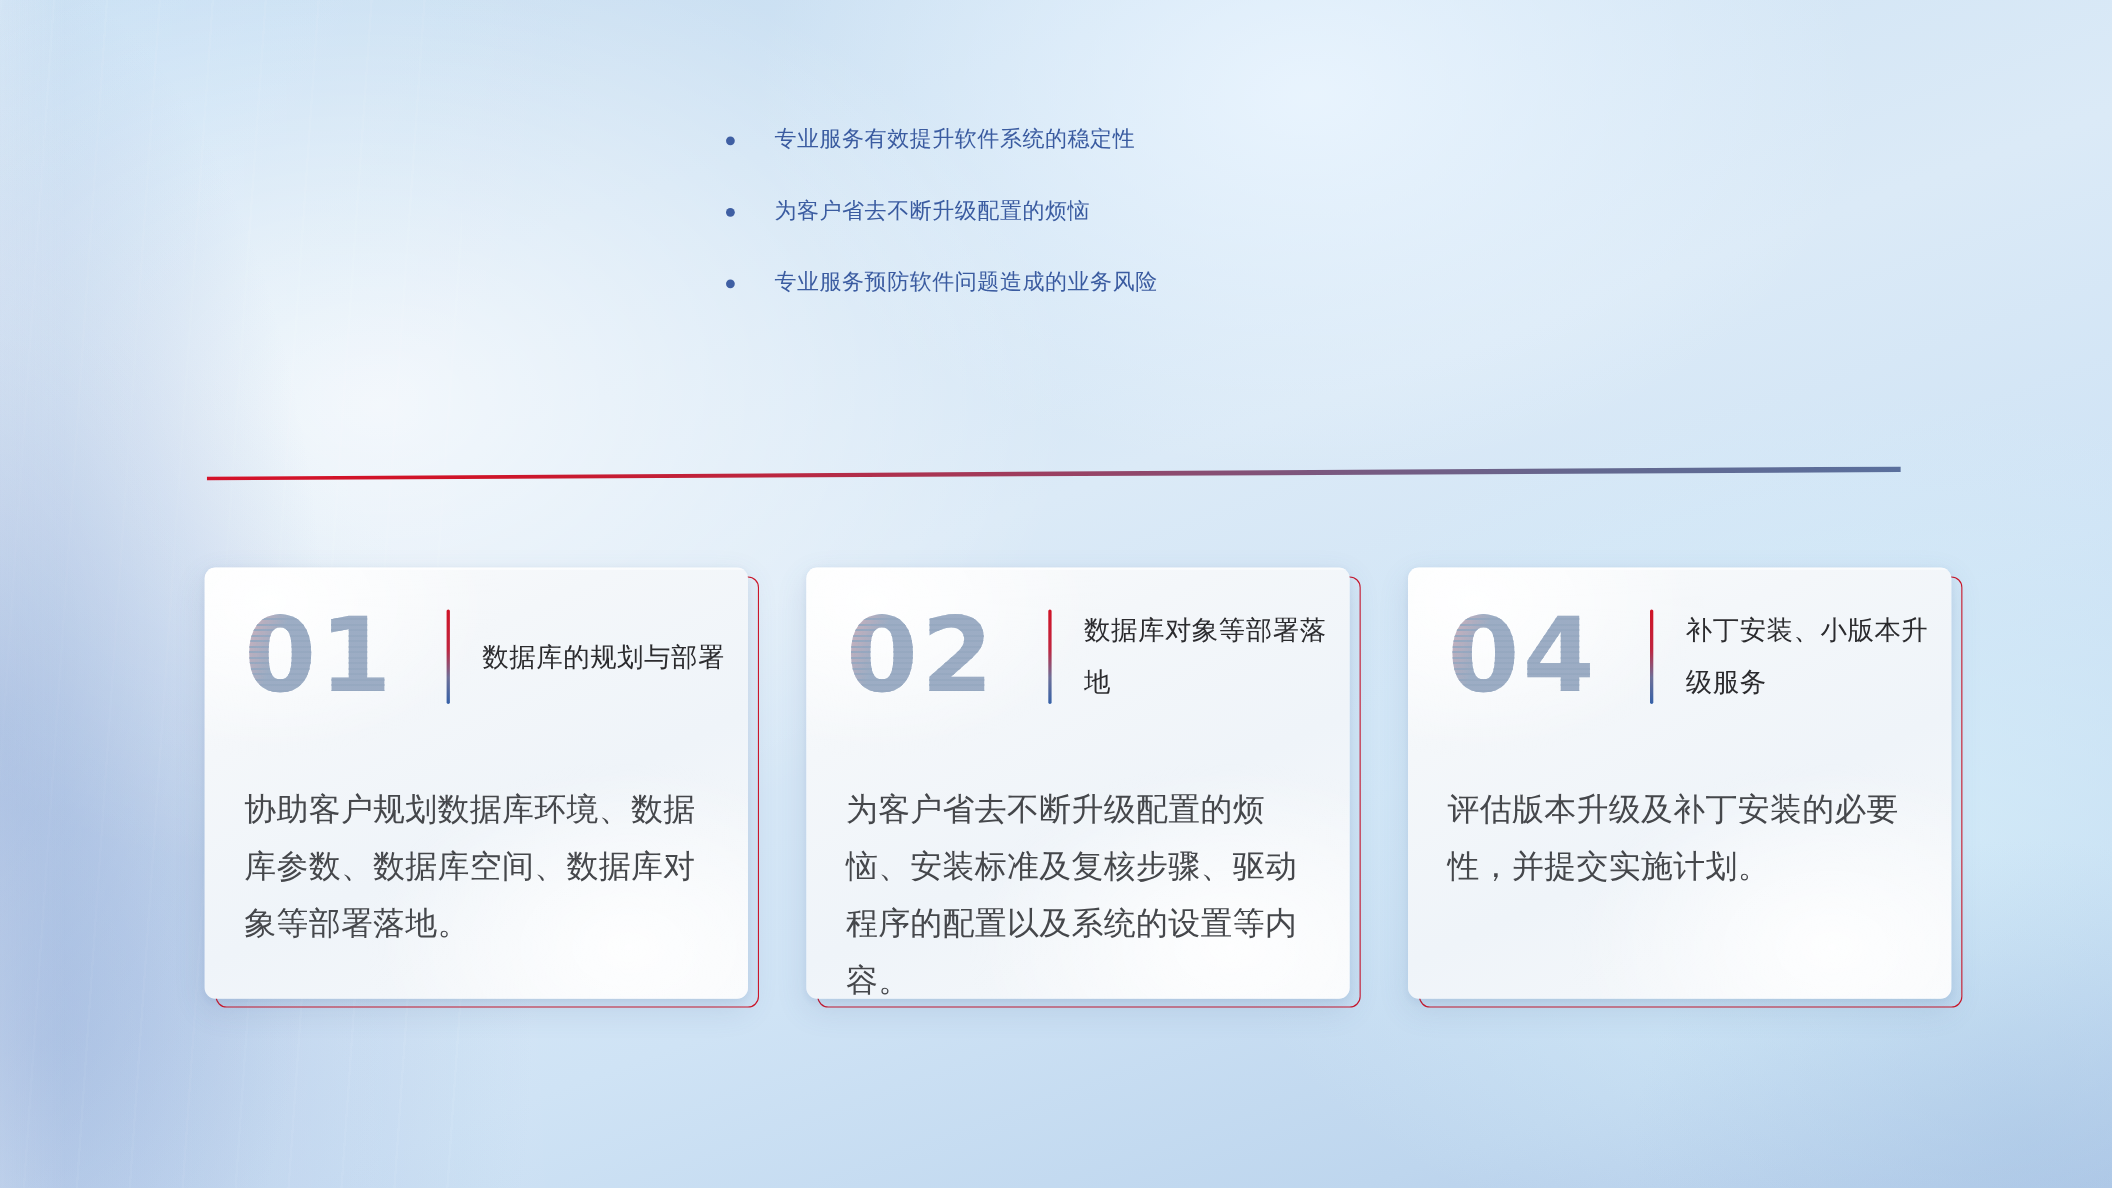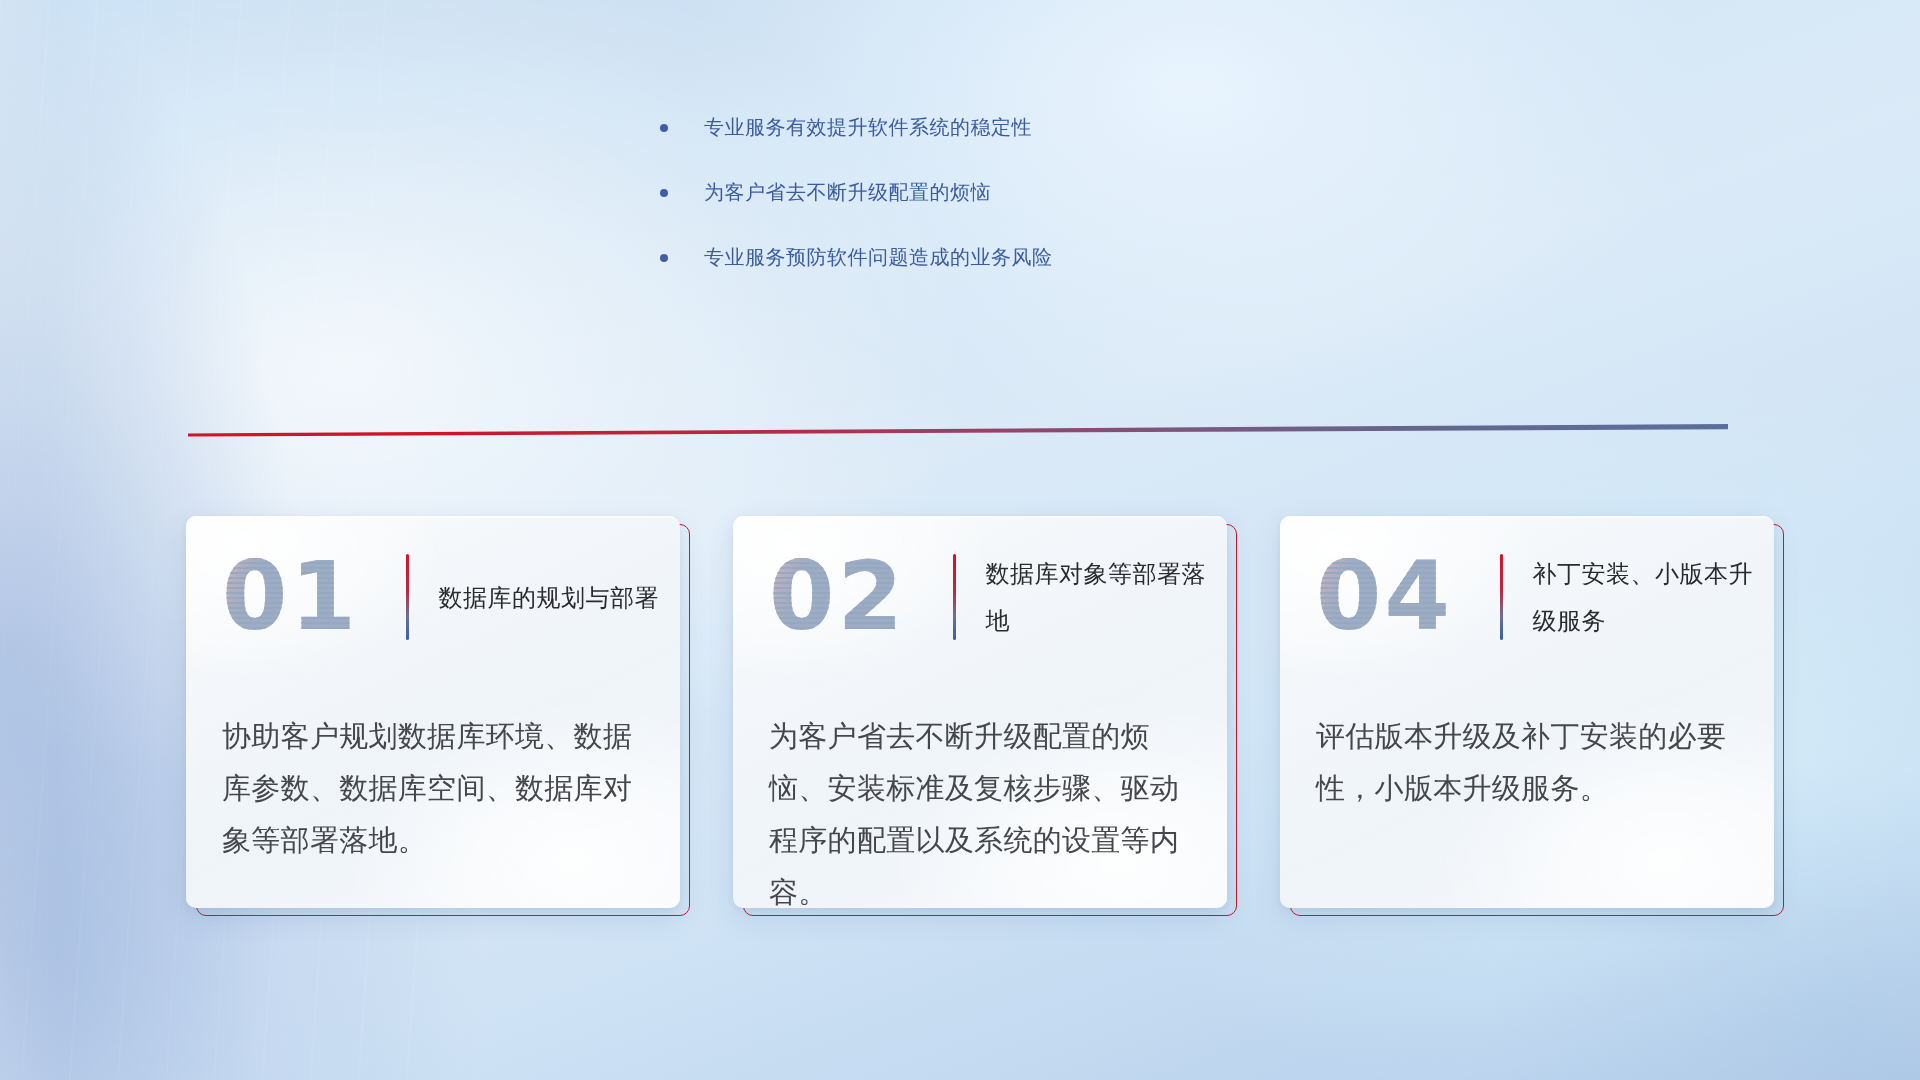--- a/index.html
+++ b/index.html
@@ -296,19 +296,19 @@
     <div class="card-outer">
       <div class="card-frame f3"></div>
       <div class="card">
         <div class="card-head">
           <div class="card-num">
             <span>04</span>
           </div>
           <div class="card-rule"></div>
           <div class="card-title">补丁安装、小版本升级服务</div>
         </div>
-        <div class="card-body">评估版本升级及补丁安装的必要性，小版本升级服务。</div>
+        <div class="card-body">评估版本升级及补丁安装的必要性，并提交实施计划。</div>
       </div>
     </div>
 
   </div>
 
 </div>
 
 </body></html>

